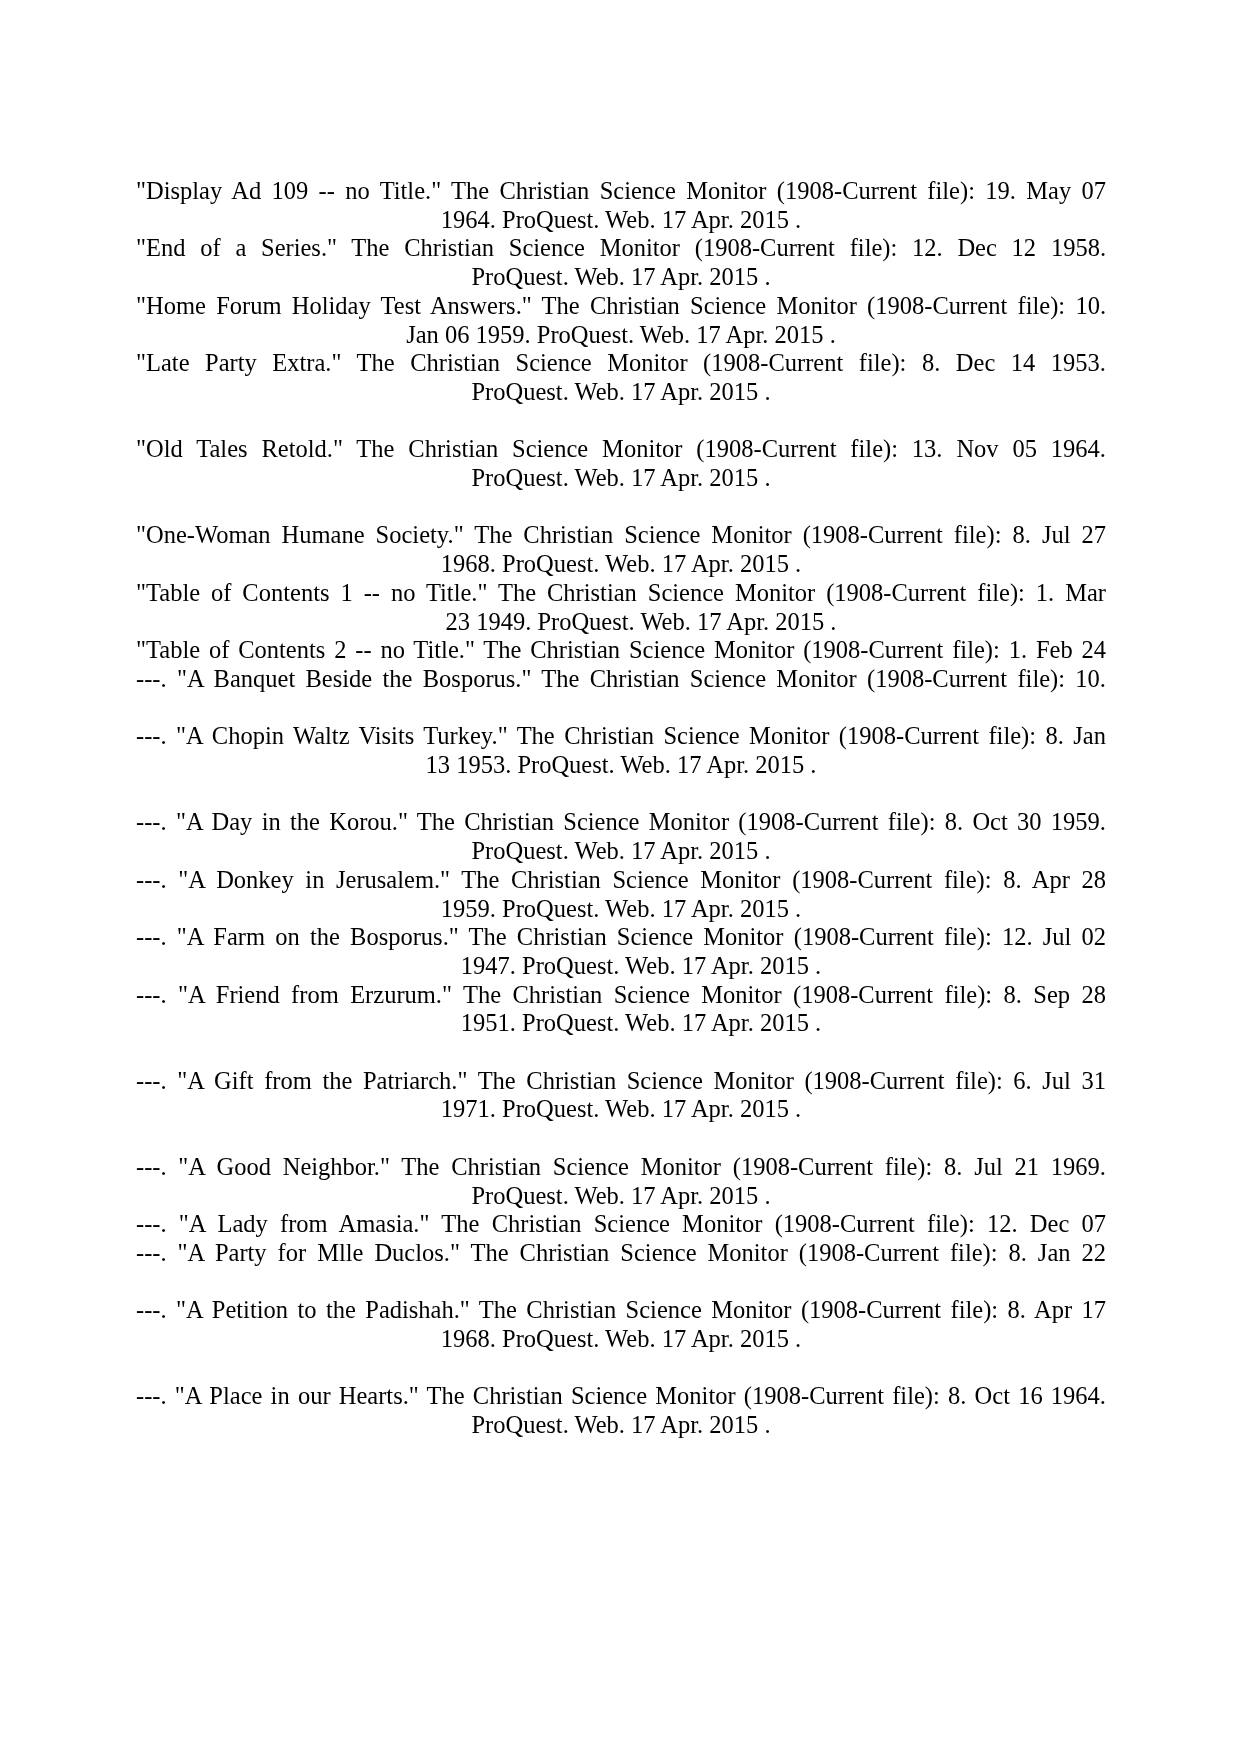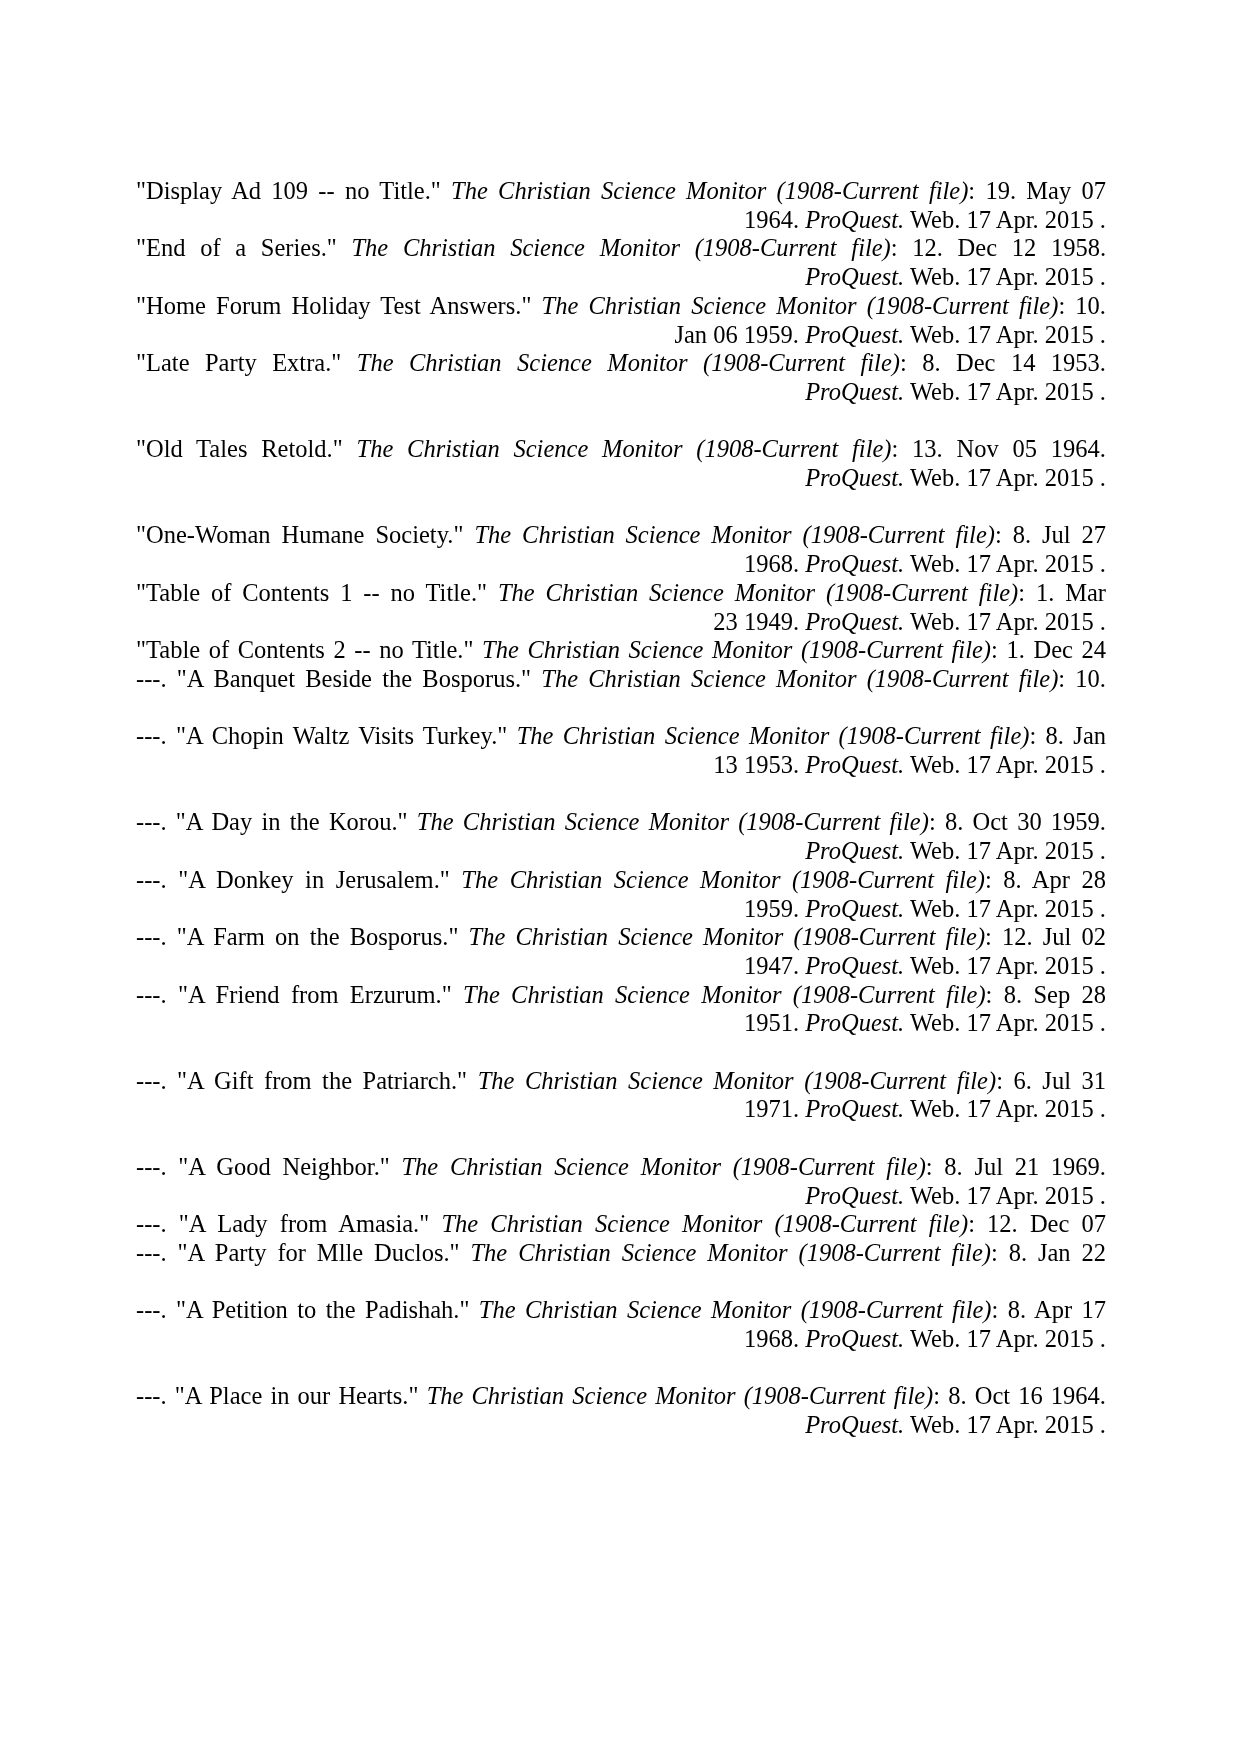--- a/index.html
+++ b/index.html
@@ -16,29 +16,29 @@
     position: absolute;
     left: 136px;
     top: 177px;
     width: 970px;
   }
   .entry { margin: 0; padding: 0; }
   .entry.gap { margin-top: 28.7px; }
   .line {
     font-size: 24.5px;
     line-height: 28.7px;
-    text-align: right;
+    text-align: center;
     white-space: normal;
   }
   .line.full {
     text-align: justify;
     text-align-last: justify;
   }
   .line.indent { padding-left: 40px; }
-  .it { font-style: italic; }
+  .it { }
 </style>
 </head>
 <body>
 
 <div class="page">
   <div class="bib">
       <div class="entry">
         <div class="line full"><span>"Display Ad 109 -- no Title." </span><span class="it">The Christian Science Monitor (1908-Current file)</span><span>: 19. May 07</span></div>
         <div class="line last"><span>1964. </span><span class="it">ProQuest.</span><span> Web. 17 Apr. 2015 .</span></div>
       </div>
@@ -60,21 +60,21 @@
       </div>
       <div class="entry gap">
         <div class="line full"><span>"One-Woman Humane Society." </span><span class="it">The Christian Science Monitor (1908-Current file)</span><span>: 8. Jul 27</span></div>
         <div class="line last"><span>1968. </span><span class="it">ProQuest.</span><span> Web. 17 Apr. 2015 .</span></div>
       </div>
       <div class="entry">
         <div class="line full"><span>"Table of Contents 1 -- no Title." </span><span class="it">The Christian Science Monitor (1908-Current file)</span><span>: 1. Mar</span></div>
         <div class="line last indent"><span>23 1949. </span><span class="it">ProQuest.</span><span> Web. 17 Apr. 2015 .</span></div>
       </div>
       <div class="entry">
-        <div class="line full"><span>"Table of Contents 2 -- no Title." </span><span class="it">The Christian Science Monitor (1908-Current file)</span><span>: 1. Dec 24</span></div>
+        <div class="line full"><span>"Table of Contents 2 -- no Title." </span><span class="it">The Christian Science Monitor (1908-Current file)</span><span>: 1. Feb 24</span></div>
       </div>
       <div class="entry">
         <div class="line full"><span>---. "A Banquet Beside the Bosporus." </span><span class="it">The Christian Science Monitor (1908-Current file)</span><span>: 10.</span></div>
       </div>
       <div class="entry gap">
         <div class="line full"><span>---. "A Chopin Waltz Visits Turkey." </span><span class="it">The Christian Science Monitor (1908-Current file)</span><span>: 8. Jan</span></div>
         <div class="line last"><span>13 1953. </span><span class="it">ProQuest.</span><span> Web. 17 Apr. 2015 .</span></div>
       </div>
       <div class="entry gap">
         <div class="line full"><span>---. "A Day in the Korou." </span><span class="it">The Christian Science Monitor (1908-Current file)</span><span>: 8. Oct 30 1959.</span></div>

